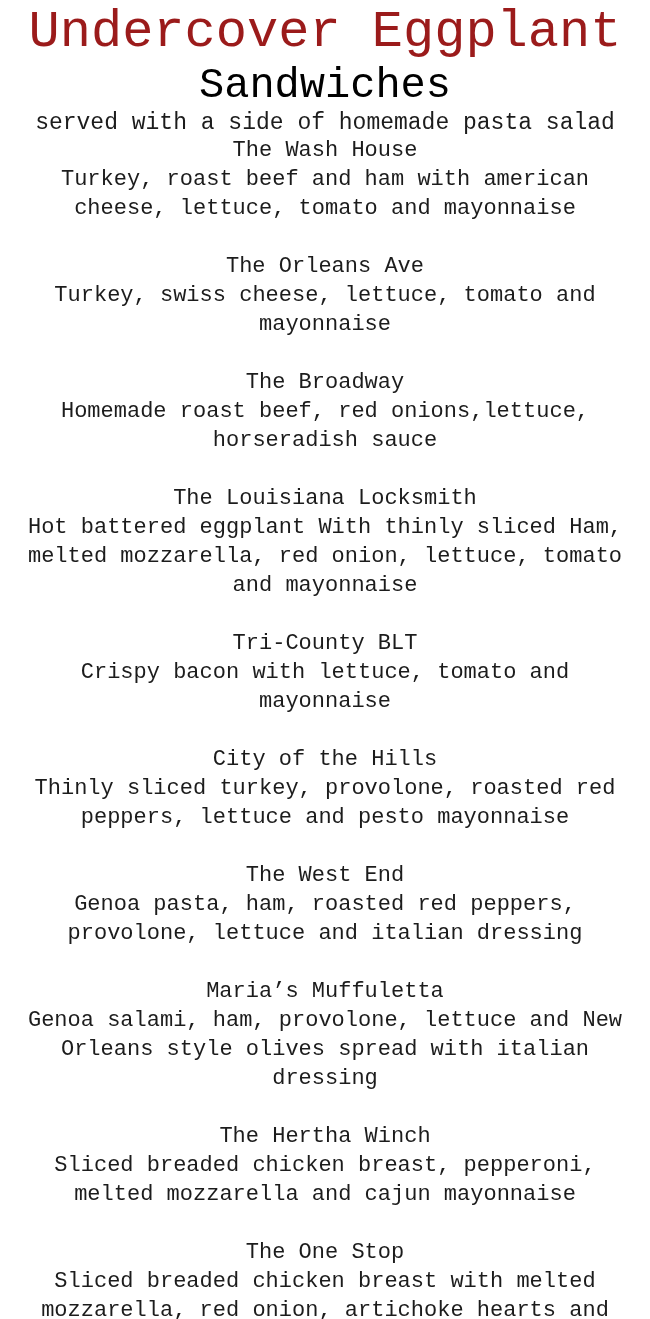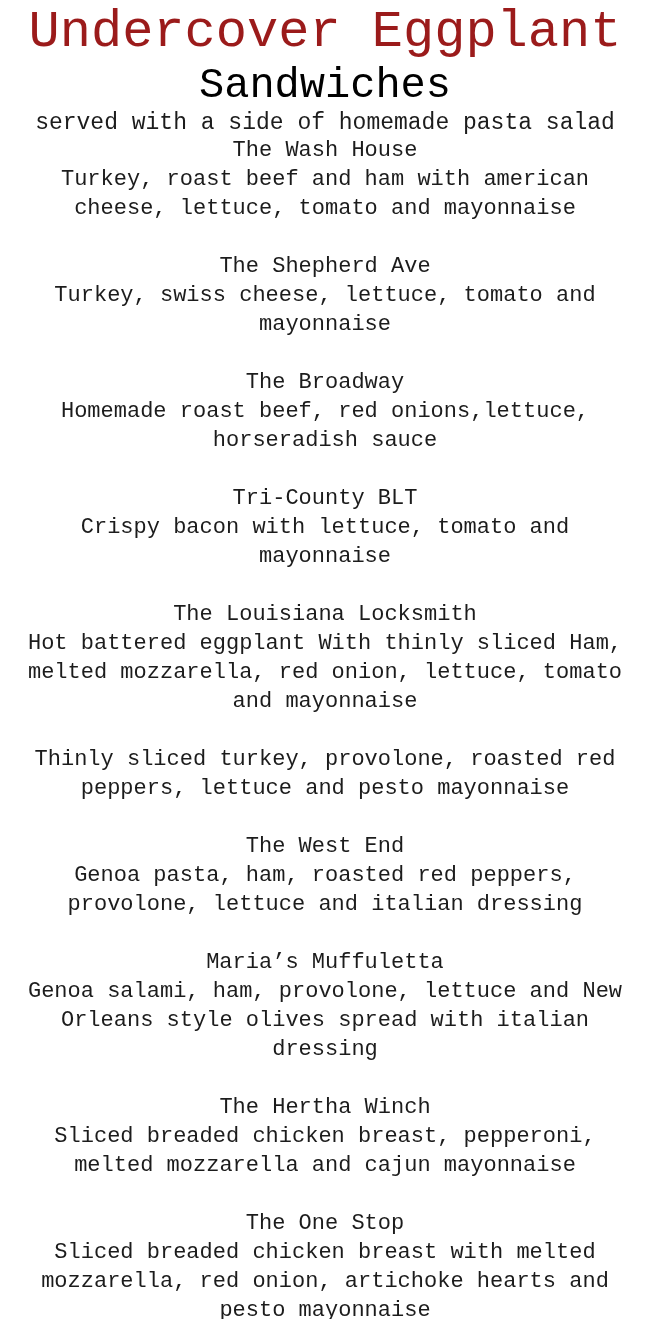--- a/index.html
+++ b/index.html
@@ -64,41 +64,42 @@
   <h2 class="section-heading">Sandwiches</h2>
   <p class="tagline">served with a side of homemade pasta salad</p>
 
   <div class="menu-items" id="menu-items">
   <div class="menu-item">
     <div class="item-name">The Wash House</div>
     <div class="item-desc">Turkey, roast beef and ham with american cheese, lettuce, tomato and mayonnaise</div>
   </div>
 
   <div class="menu-item">
-    <div class="item-name">The Shepherd Ave</div>
+    <div class="item-name">The Orleans Ave</div>
     <div class="item-desc">Turkey, swiss cheese, lettuce, tomato and mayonnaise</div>
   </div>
 
   <div class="menu-item">
     <div class="item-name">The Broadway</div>
     <div class="item-desc">Homemade roast beef, red onions,lettuce, horseradish sauce</div>
   </div>
 
   <div class="menu-item">
+    <div class="item-name">The Louisiana Locksmith</div>
+    <div class="item-desc">Hot battered eggplant With thinly sliced Ham, melted mozzarella, red onion, lettuce, tomato and mayonnaise</div>
+  </div>
+
+  <div class="menu-item">
     <div class="item-name">Tri-County BLT</div>
     <div class="item-desc">Crispy bacon with lettuce, tomato and mayonnaise</div>
   </div>
 
-  <div class="menu-item">
-    <div class="item-name">The Louisiana Locksmith</div>
-    <div class="item-desc">Hot battered eggplant With thinly sliced Ham, melted mozzarella, red onion, lettuce, tomato and mayonnaise</div>
-  </div>
-
 
   <div class="menu-item">
+    <div class="item-name">City of the Hills</div>
     <div class="item-desc">Thinly sliced turkey, provolone, roasted red peppers, lettuce and pesto mayonnaise</div>
   </div>
 
   <div class="menu-item">
     <div class="item-name">The West End</div>
     <div class="item-desc">Genoa pasta, ham, roasted red peppers, provolone, lettuce and italian dressing</div>
   </div>
 
   <div class="menu-item">
     <div class="item-name">Maria’s Muffuletta</div>

